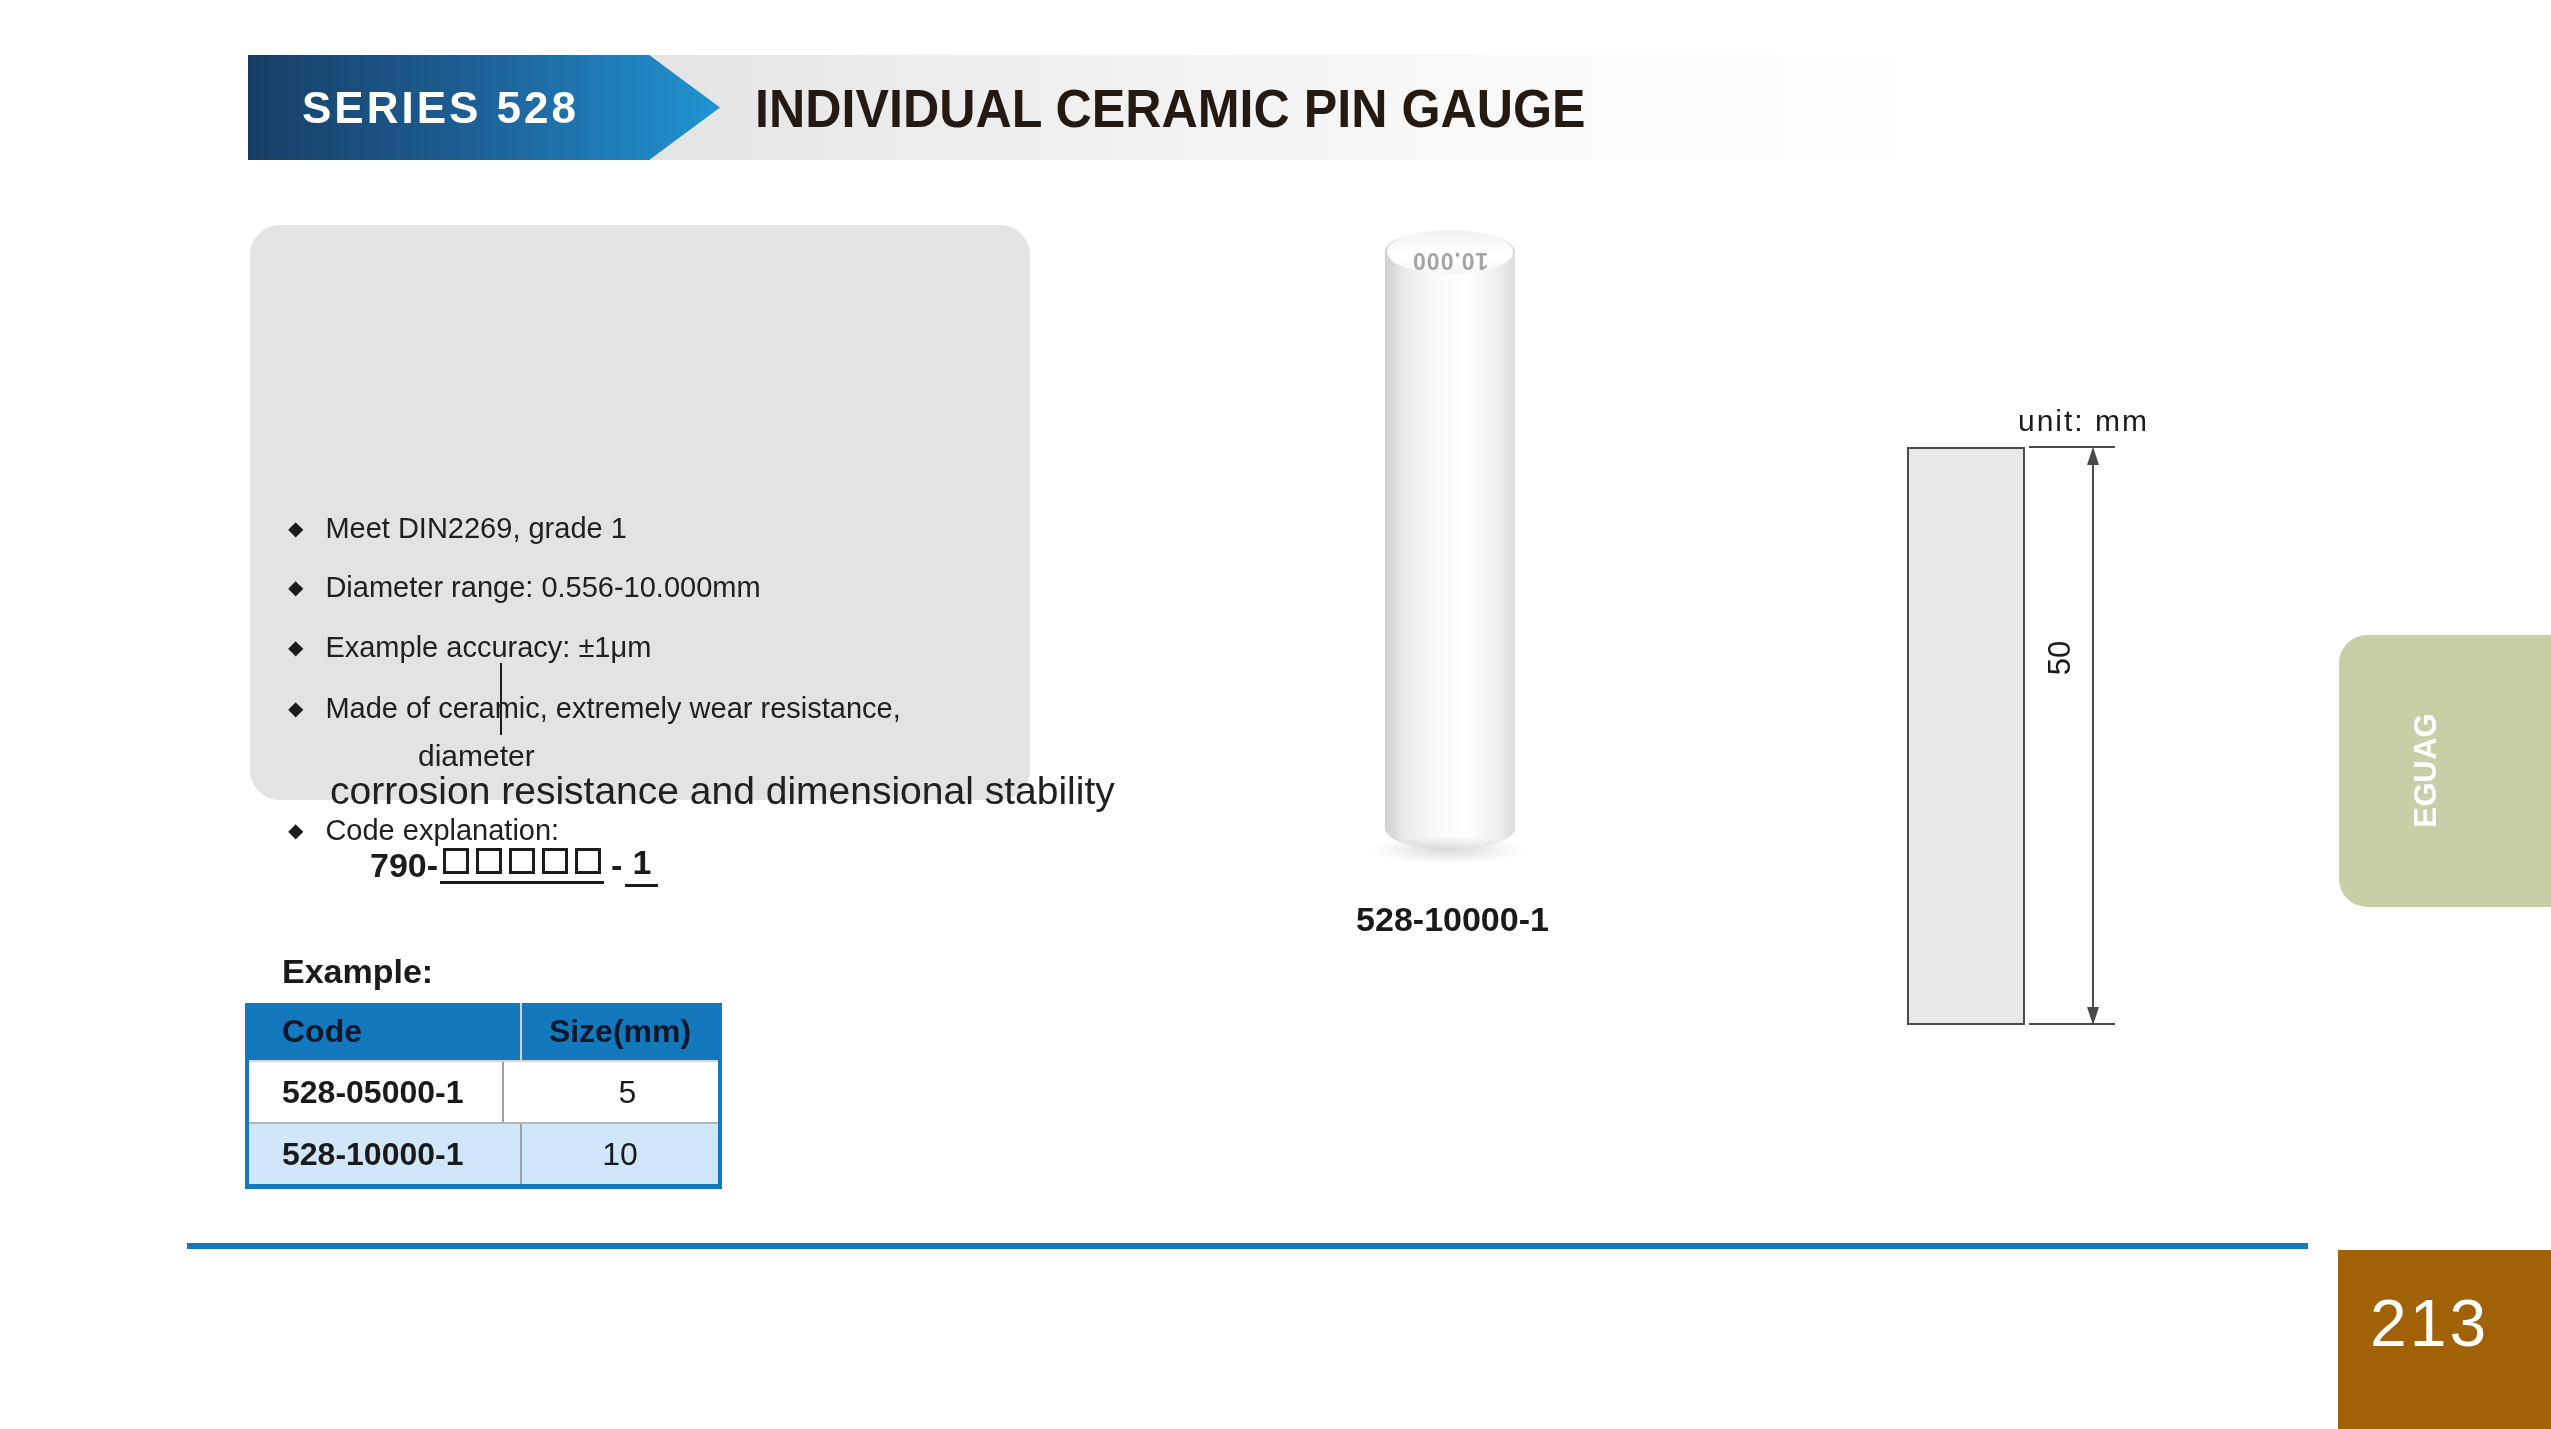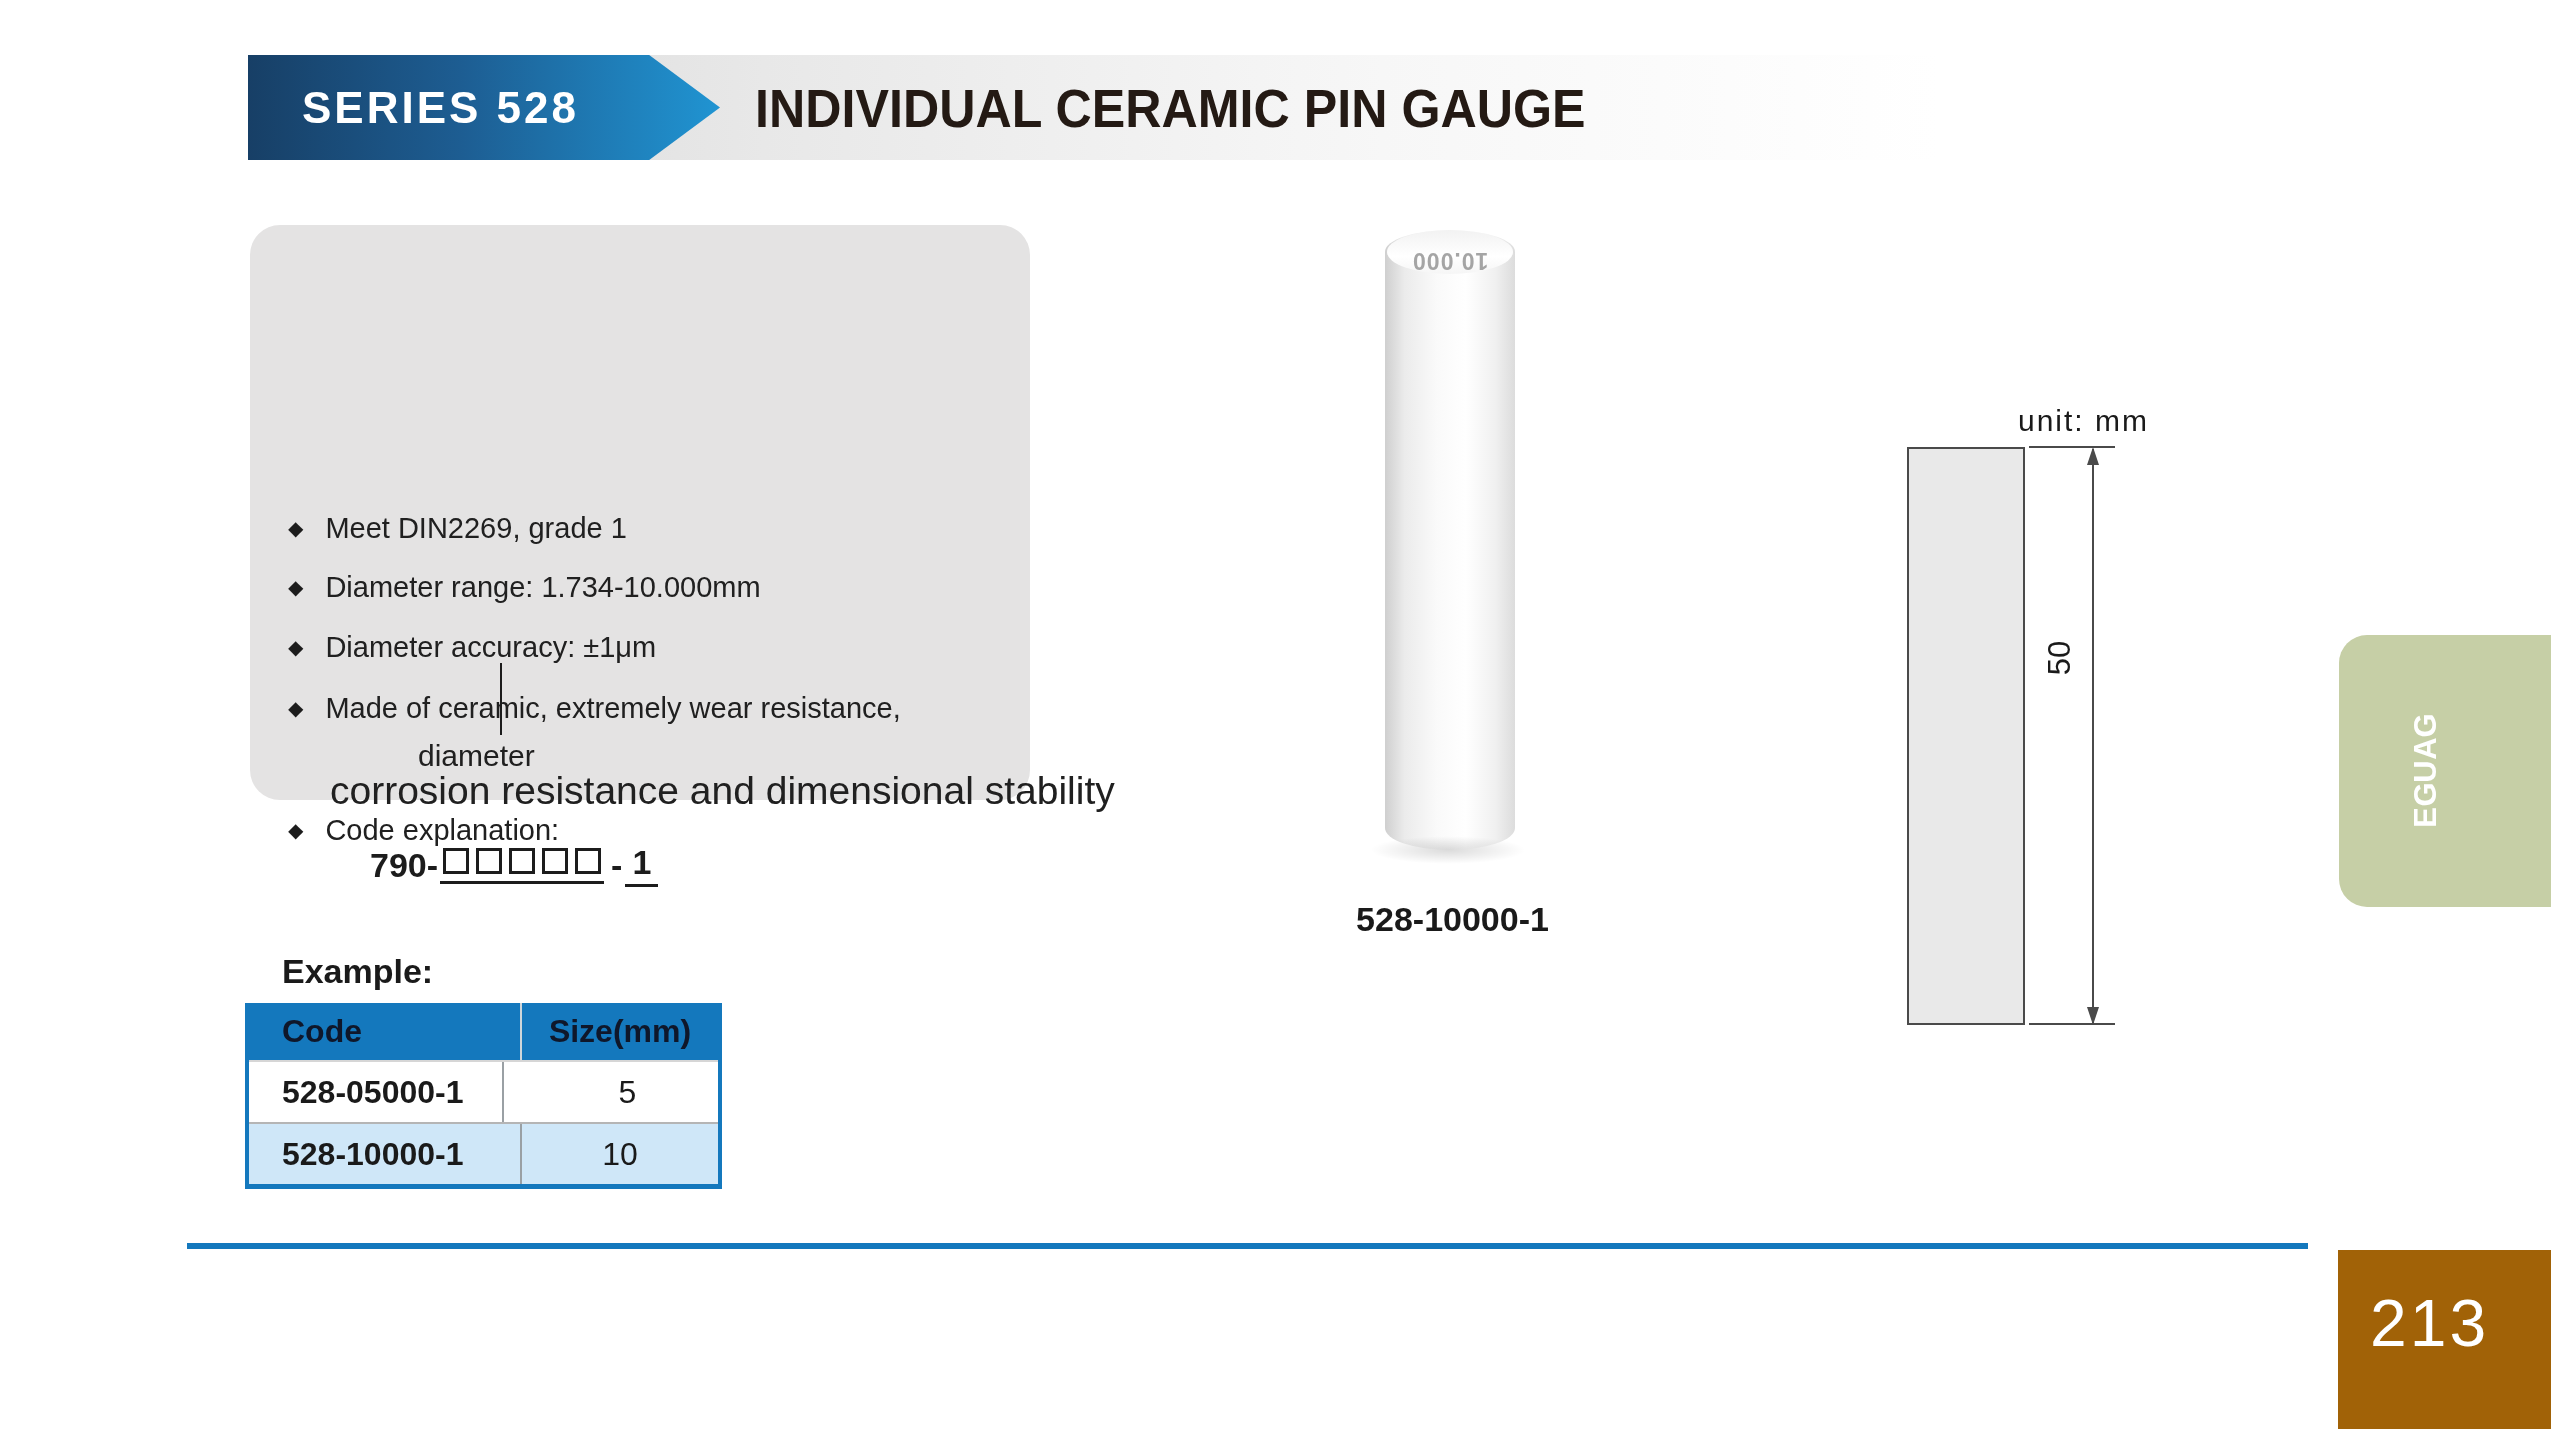--- a/index.html
+++ b/index.html
@@ -120,25 +120,25 @@
   </div>
   <h1 class="page-title">INDIVIDUAL CERAMIC PIN GAUGE</h1>
 
   <section class="feature-box">
     <div class="bullet-row row-1">
       <span class="bullet-glyph">◆</span>
       <span class="bullet-text">Meet DIN2269, grade 1</span>
     </div>
     <div class="bullet-row row-2">
       <span class="bullet-glyph">◆</span>
-      <span class="bullet-text">Diameter range: 1.734-10.000mm</span>
+      <span class="bullet-text">Diameter range: 0.556-10.000mm</span>
     </div>
     <div class="bullet-row row-3">
       <span class="bullet-glyph">◆</span>
-      <span class="bullet-text">Diameter accuracy: ±1μm</span>
+      <span class="bullet-text">Example accuracy: ±1μm</span>
     </div>
     <div class="bullet-row row-4">
       <span class="bullet-glyph">◆</span>
       <span class="bullet-text">Made of ceramic, extremely wear resistance,</span>
     </div>
     <div class="bullet-cont">corrosion resistance and dimensional stability</div>
     <div class="bullet-row row-5">
       <span class="bullet-glyph">◆</span>
       <span class="bullet-text">Code explanation:</span>
     </div>

